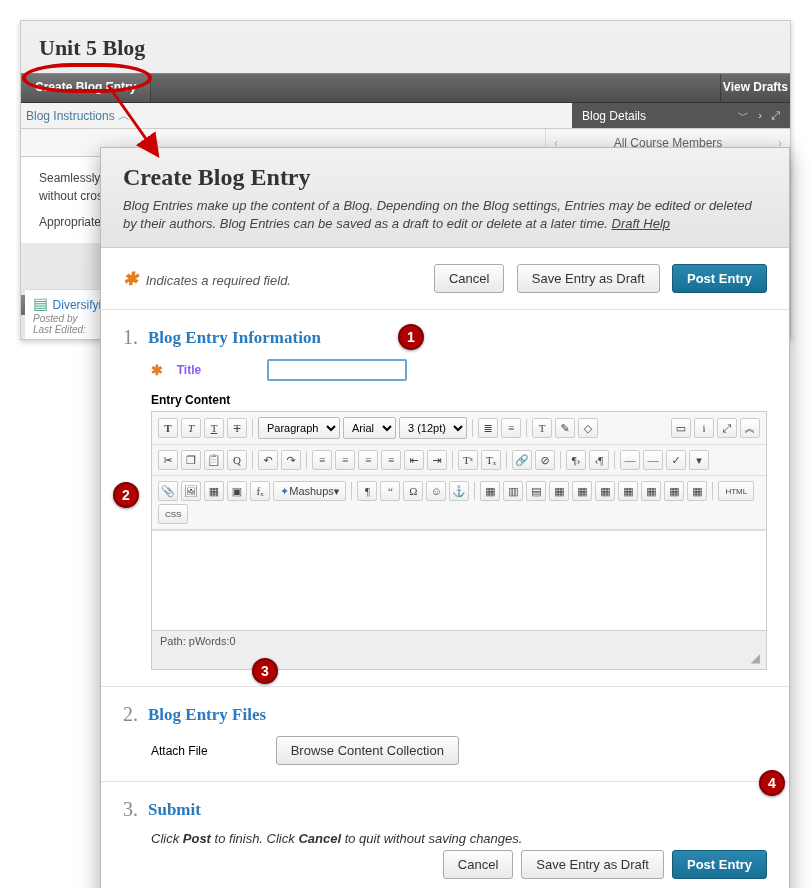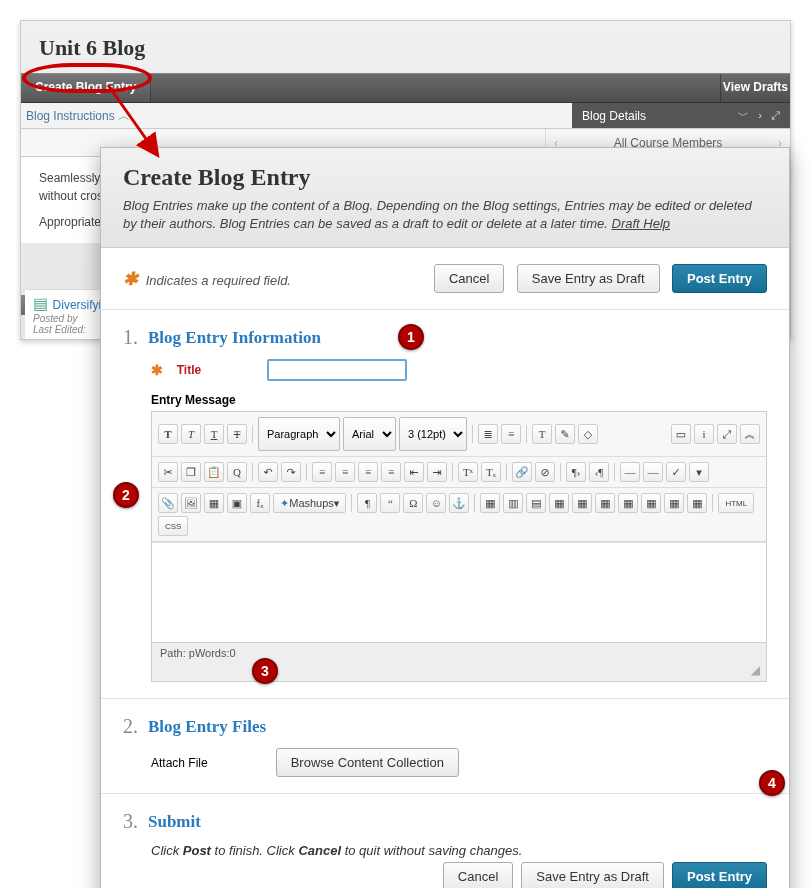--- a/index.html
+++ b/index.html
@@ -211,21 +211,21 @@
     font-weight: bold;
   }
 
   .field-row {
     display:flex;
     align-items:center;
     gap:10px;
     margin: 6px 0 12px 28px;
     position:relative;
   }
-  .field-label { font-size:12px; font-weight:bold; color:#b91c1c; }
+  .field-label { font-size:12px; font-weight:bold; color:#8b5cf6; }
   .field-input {
     width: 140px;
     height: 22px;
     border: 2px solid #6aa6d6;
     background:#fff;
     border-radius:2px;
   }
 
   .editor {
     margin-left: 28px;
@@ -247,21 +247,21 @@
     background:linear-gradient(#fff,#eee);
     border-radius:2px;
     display:flex; align-items:center; justify-content:center;
     font-size:11px; color:#444;
     cursor:pointer;
     font-family: Georgia, serif;
   }
   .tbtn.wide { width:auto; padding:0 6px; font-family:Arial; font-size:11px;}
   .tsep { width:1px; height:18px; background:#ccc; margin:0 2px;}
   .tselect {
-    height:34px; border:1px solid #bbb; background:linear-gradient(#fff,#eee);
+    height:22px; border:1px solid #bbb; background:linear-gradient(#fff,#eee);
     font-size:11px; padding:0 4px; border-radius:2px;
   }
   .ed-right { margin-left:auto; display:flex; gap:3px;}
   .ed-body {
     background:#fff;
     height:100px;
     border-top:1px solid #ddd;
   }
   .ed-status {
     display:flex; 
@@ -305,21 +305,21 @@
     box-shadow:0 1px 3px rgba(0,0,0,0.4);
     z-index:50;
   }
 
   svg.arrow { position:absolute; overflow:visible; z-index:40;}
 </style>
 </head>
 <body>
 
 <div class="page-outer">
-  <div class="page-title">Unit 6 Blog</div>
+  <div class="page-title">Unit 5 Blog</div>
 
   <div class="toolbar">
     <div class="toolbar-btn">Create Blog Entry</div>
     <div class="toolbar-spacer"></div>
     <div class="toolbar-right">View Drafts</div>
   </div>
 
   <div class="subbar">
     <div class="subbar-left">
       <span>Blog Instructions</span>
@@ -398,21 +398,21 @@
       <span class="step-num">1.</span>
       <span class="step-title">Blog Entry Information</span>
     </div>
 
     <div class="field-row">
       <span class="star" style="font-size:14px;">✱</span>
       <span class="field-label">Title</span>
       <div class="field-input" style="margin-left:56px;"></div>
     </div>
 
-    <div class="ed-label">Entry Message</div>
+    <div class="ed-label">Entry Content</div>
 
     <div class="editor">
 
       <div class="ed-toolbar">
         <span class="tbtn" style="font-weight:bold;">T</span>
         <span class="tbtn" style="font-style:italic;">T</span>
         <span class="tbtn" style="text-decoration:underline;">T</span>
         <span class="tbtn" style="text-decoration:line-through;">T</span>
         <span class="tsep"></span>
         <select class="tselect"><option>Paragraph</option></select>

